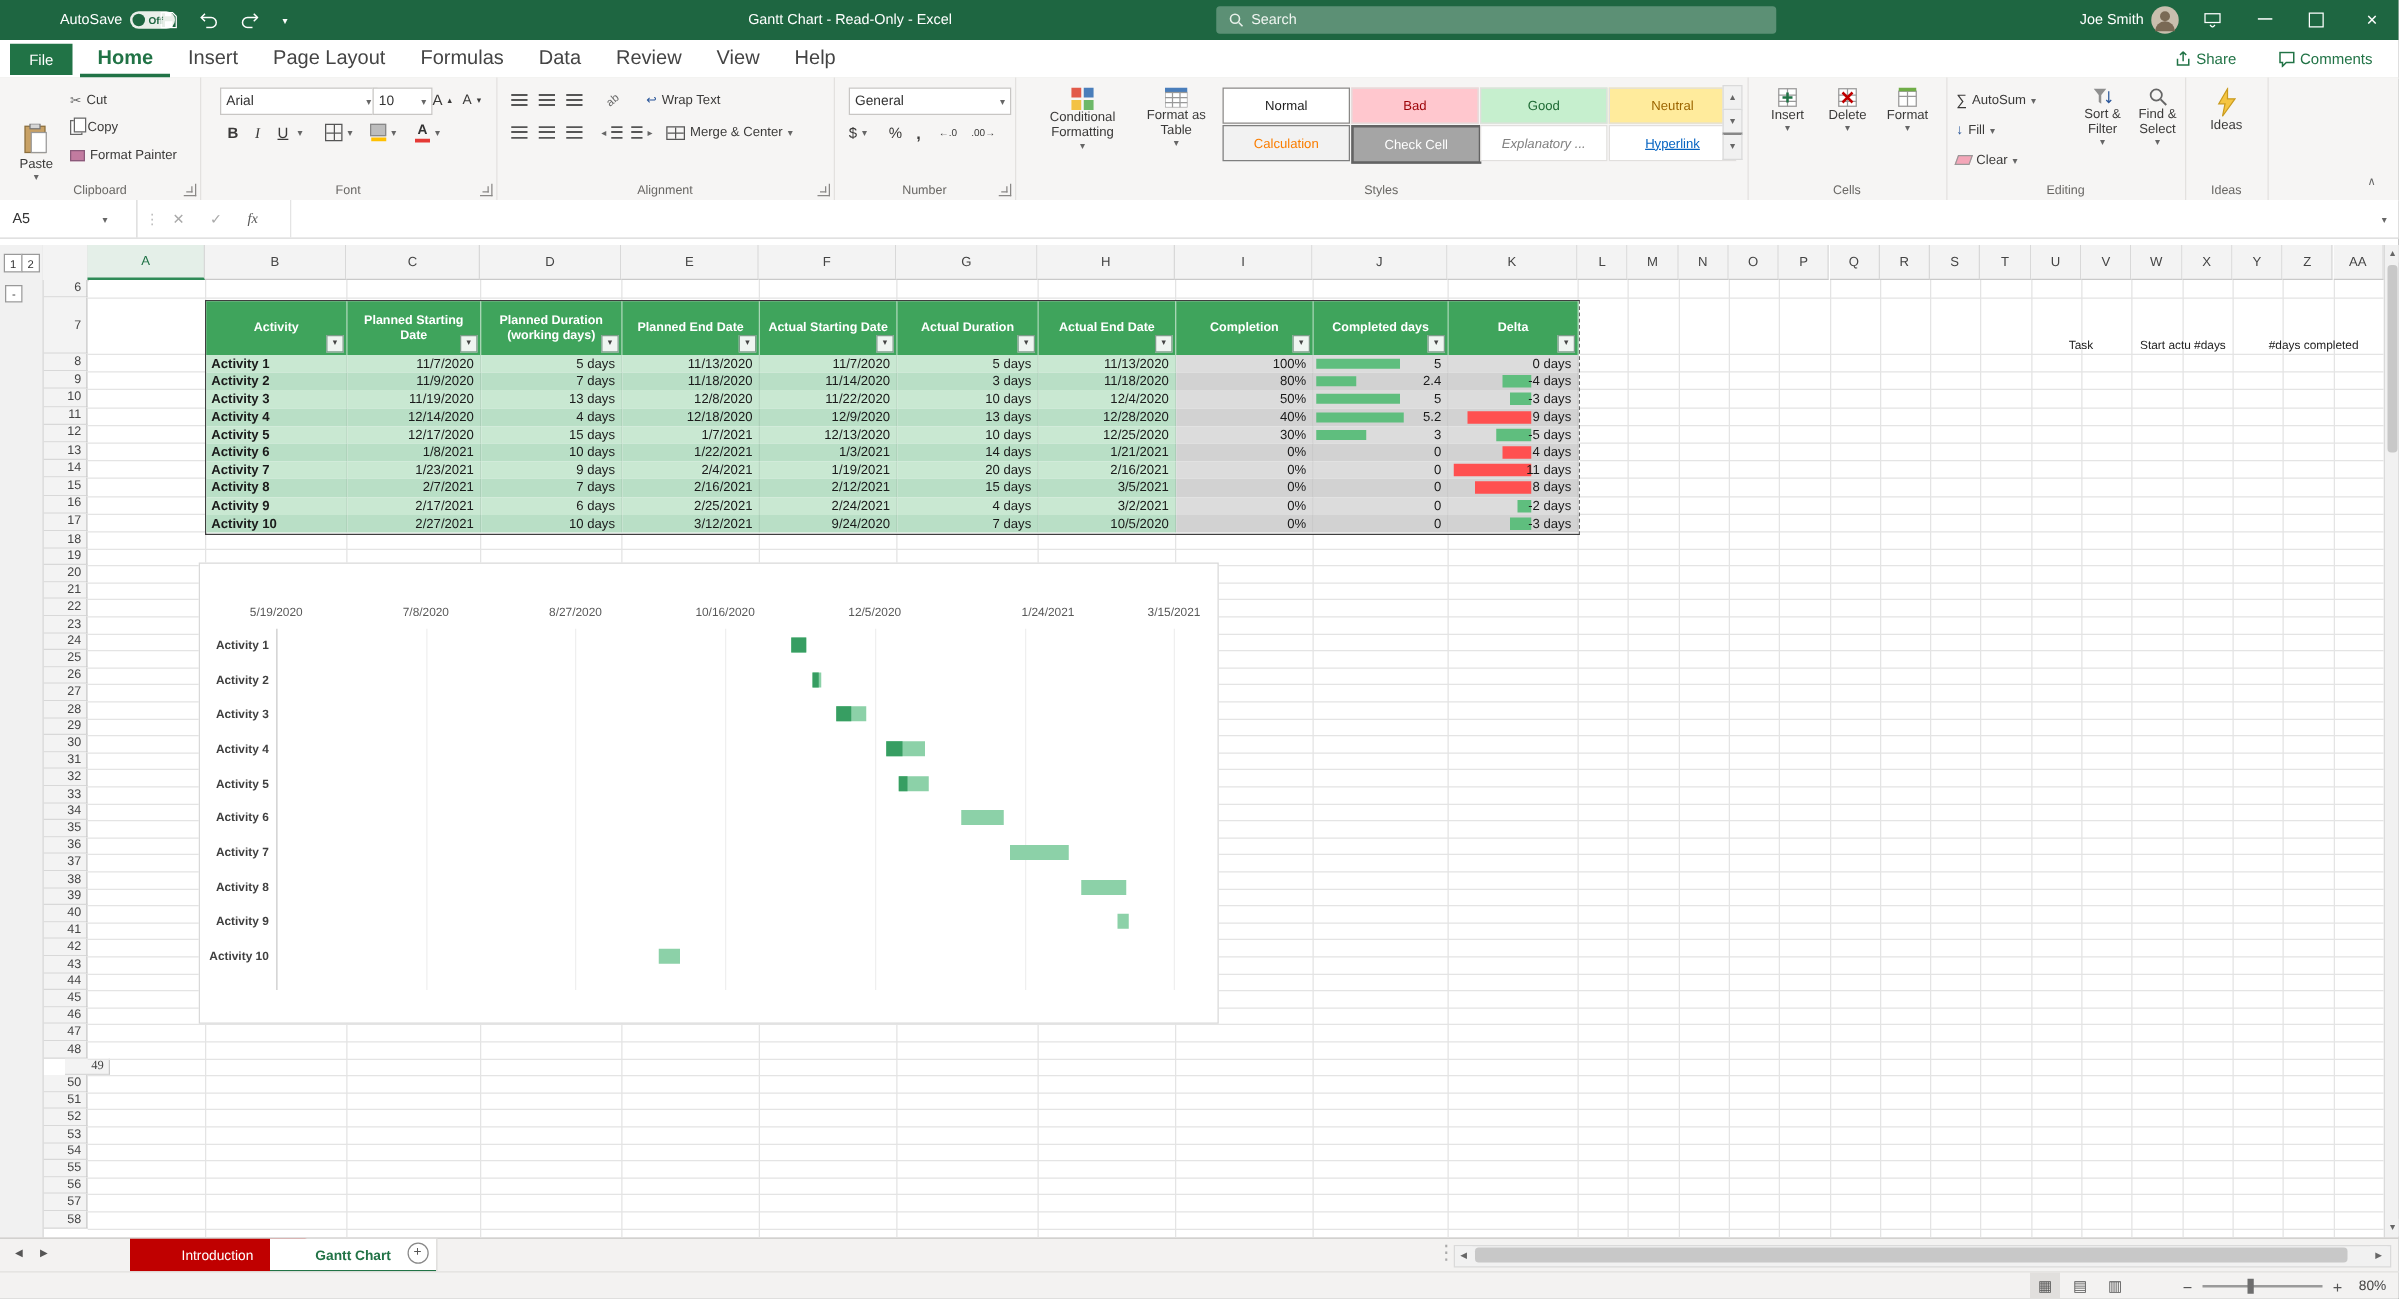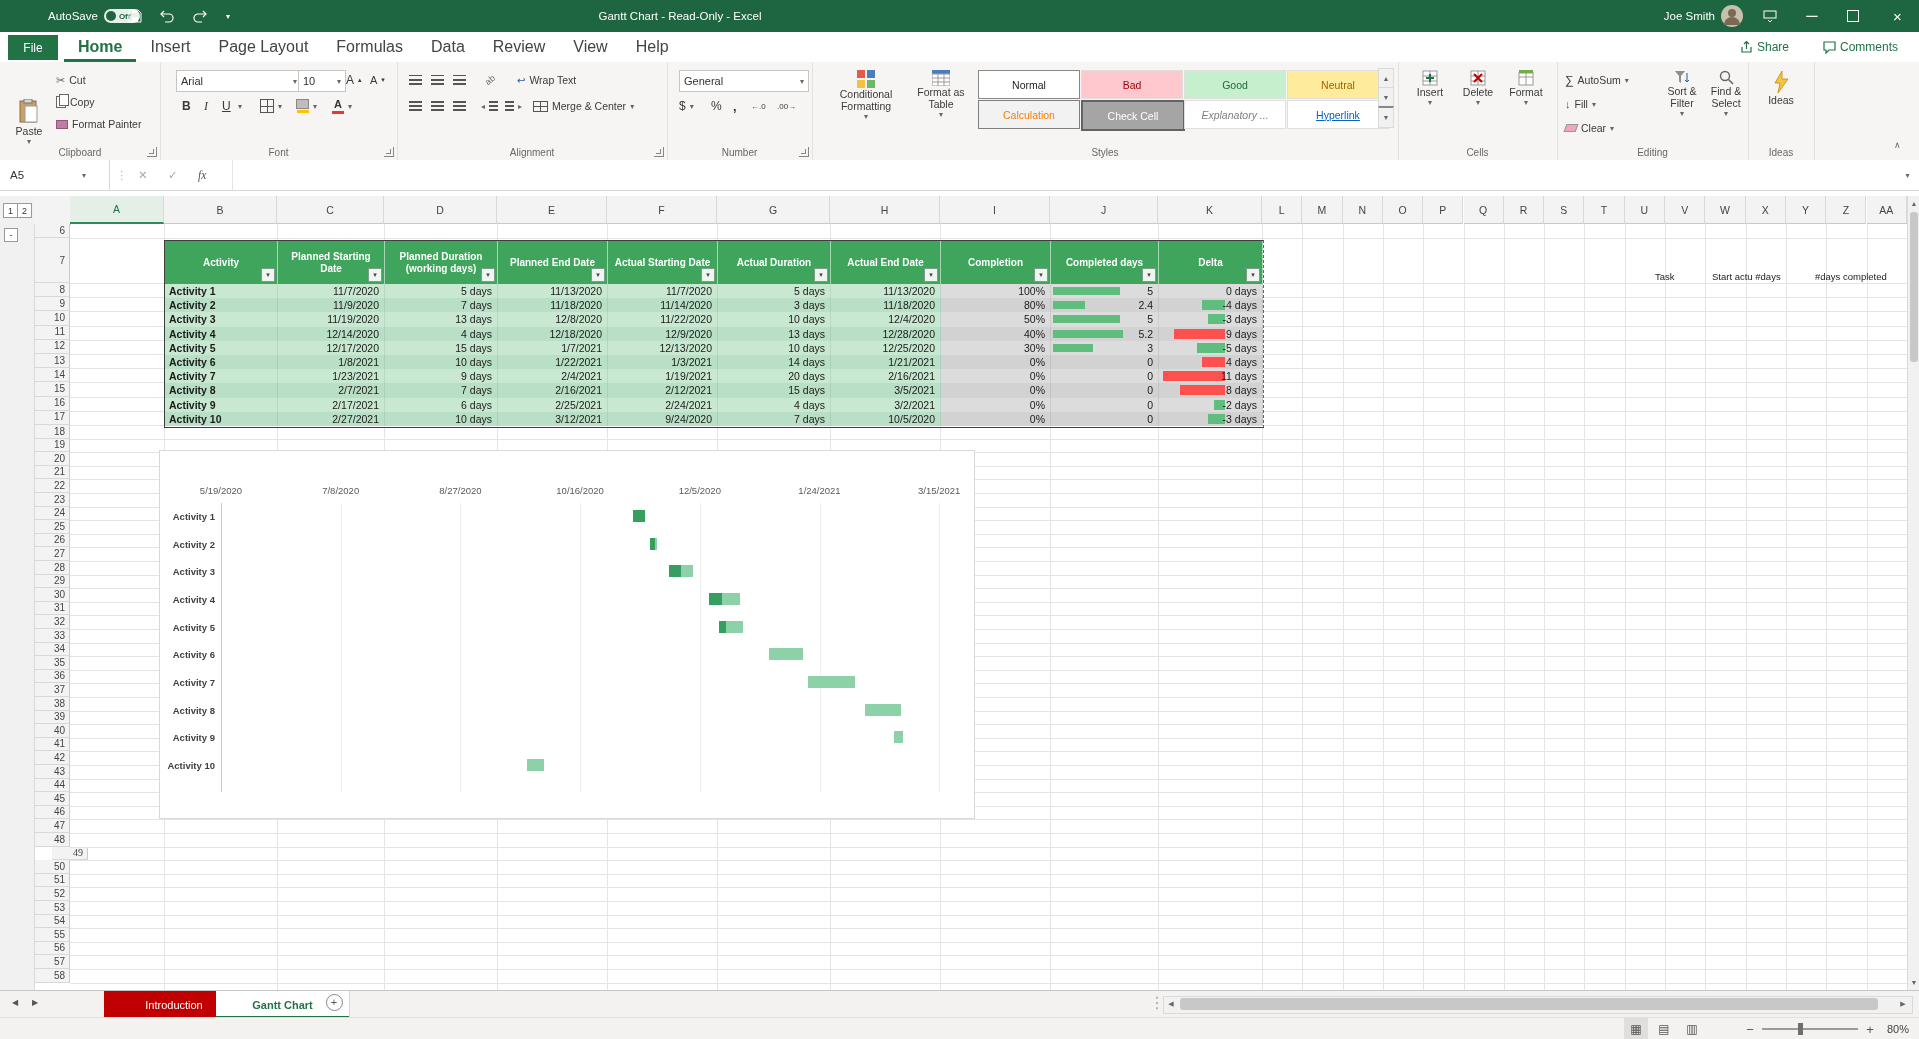--- a/index.html
+++ b/index.html
@@ -100,20 +100,27 @@
         </svg>
     </div>
     <div class="tb-item" style="left:192px;">
       <svg width="15" height="13" viewBox="0 0 15 13">
           <path d="M11 1 L14 4 L11 7" fill="none" stroke="#fff" stroke-width="1.2"></path>
           <path d="M13.5 4 H6 a4 4 0 0 0 0 8 h4" fill="none" stroke="#fff" stroke-width="1.2"></path>
         </svg>
     </div>
     <div class="tb-item" style="left:226px;font-size:8px;">▾</div>
     <div class="tb-item" style="left:500px;width:360px;justify-content:center;">Gantt Chart  -  Read-Only  -  Excel</div>
+    <div class="searchbox">
+      <svg style="margin:0 6px 0 10px;" width="12" height="12" viewBox="0 0 12 12">
+          <circle cx="5" cy="5" r="3.6" fill="none" stroke="#E8F0EA" stroke-width="1.3"></circle>
+          <path d="M8 8 L11 11" stroke="#E8F0EA" stroke-width="1.3"></path>
+        </svg>
+      <span>Search</span>
+    </div>
     <div class="tb-item" style="left:1645px;width:70px;justify-content:flex-end;">Joe Smith</div>
     <div class="tb-item" style="left:1720px;">
       <svg width="24" height="24" viewBox="0 0 24 24">
           <circle cx="12" cy="12" r="11" fill="#C9BFAE"></circle>
           <circle cx="12" cy="9" r="4" fill="#7A6A55"></circle>
           <path d="M4 21 a8 8 0 0 1 16 0z" fill="#7A6A55"></path>
         </svg>
     </div>
     <div class="winbtn" style="left:1750px;">
       <svg width="14" height="12" viewBox="0 0 14 12">
@@ -699,21 +706,21 @@
         <div style="position: absolute; left: 21px; top: 34px; width: 80px; text-align: center; font-size: 9.5px; color: rgb(89, 89, 89);">5/19/2020</div>
         <div style="position: absolute; left: 61px; top: 52px; width: 1px; height: 289px; background: rgb(201, 201, 201);"></div>
         <div style="position: absolute; left: 140.7px; top: 34px; width: 80px; text-align: center; font-size: 9.5px; color: rgb(89, 89, 89);">7/8/2020</div>
         <div style="position: absolute; left: 180.7px; top: 52px; width: 1px; height: 289px; background: rgb(239, 239, 239);"></div>
         <div style="position: absolute; left: 260.4px; top: 34px; width: 80px; text-align: center; font-size: 9.5px; color: rgb(89, 89, 89);">8/27/2020</div>
         <div style="position: absolute; left: 300.4px; top: 52px; width: 1px; height: 289px; background: rgb(239, 239, 239);"></div>
         <div style="position: absolute; left: 380.1px; top: 34px; width: 80px; text-align: center; font-size: 9.5px; color: rgb(89, 89, 89);">10/16/2020</div>
         <div style="position: absolute; left: 420.1px; top: 52px; width: 1px; height: 289px; background: rgb(239, 239, 239);"></div>
         <div style="position: absolute; left: 499.8px; top: 34px; width: 80px; text-align: center; font-size: 9.5px; color: rgb(89, 89, 89);">12/5/2020</div>
         <div style="position: absolute; left: 539.8px; top: 52px; width: 1px; height: 289px; background: rgb(239, 239, 239);"></div>
-        <div style="position: absolute; left: 619.5px; top: 34px; width: 80px; text-align: center; font-size: 9.5px; color: rgb(89, 89, 89);">1/24/2021</div>
+        <div style="position: absolute; left: 619.5px; top: 34px; width: 80px; text-align: right; font-size: 9.5px; color: rgb(89, 89, 89);">1/24/2021</div>
         <div style="position: absolute; left: 659.5px; top: 52px; width: 1px; height: 289px; background: rgb(239, 239, 239);"></div>
         <div style="position: absolute; left: 739.2px; top: 34px; width: 80px; text-align: center; font-size: 9.5px; color: rgb(89, 89, 89);">3/15/2021</div>
         <div style="position: absolute; left: 779.2px; top: 52px; width: 1px; height: 289px; background: rgb(239, 239, 239);"></div>
         <div style="position: absolute; left: 0px; top: 60px; width: 55px; text-align: right; font-size: 9.5px; font-weight: 600; color: rgb(64, 64, 64);">Activity 1</div>
         <div style="position: absolute; left: 472.768px; top: 59px; width: 11.97px; height: 12px; background: rgb(140, 209, 168);">
           <div style="position: absolute; left: 0px; top: 0px; height: 12px; width: 11.97px; background: rgb(55, 158, 98);"></div>
         </div>
         <div style="position: absolute; left: 0px; top: 87.67px; width: 55px; text-align: right; font-size: 9.5px; font-weight: 600; color: rgb(64, 64, 64);">Activity 2</div>
         <div style="position: absolute; left: 489.526px; top: 86.67px; width: 7.182px; height: 12px; background: rgb(140, 209, 168);">
           <div style="position: absolute; left: 0px; top: 0px; height: 12px; width: 5.7456px; background: rgb(55, 158, 98);"></div>

